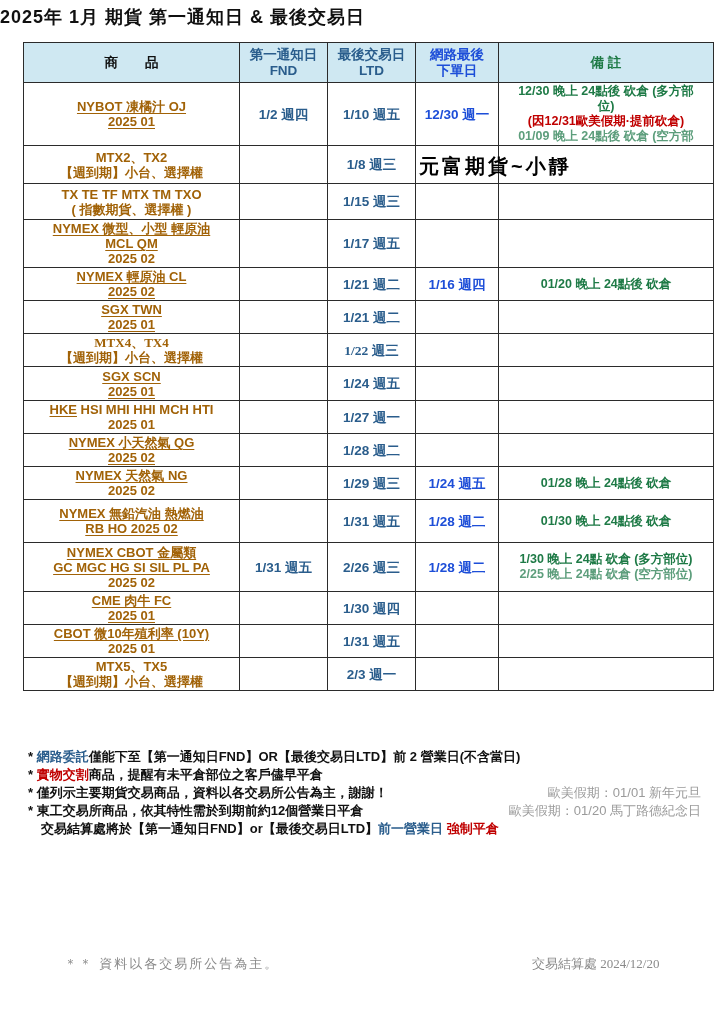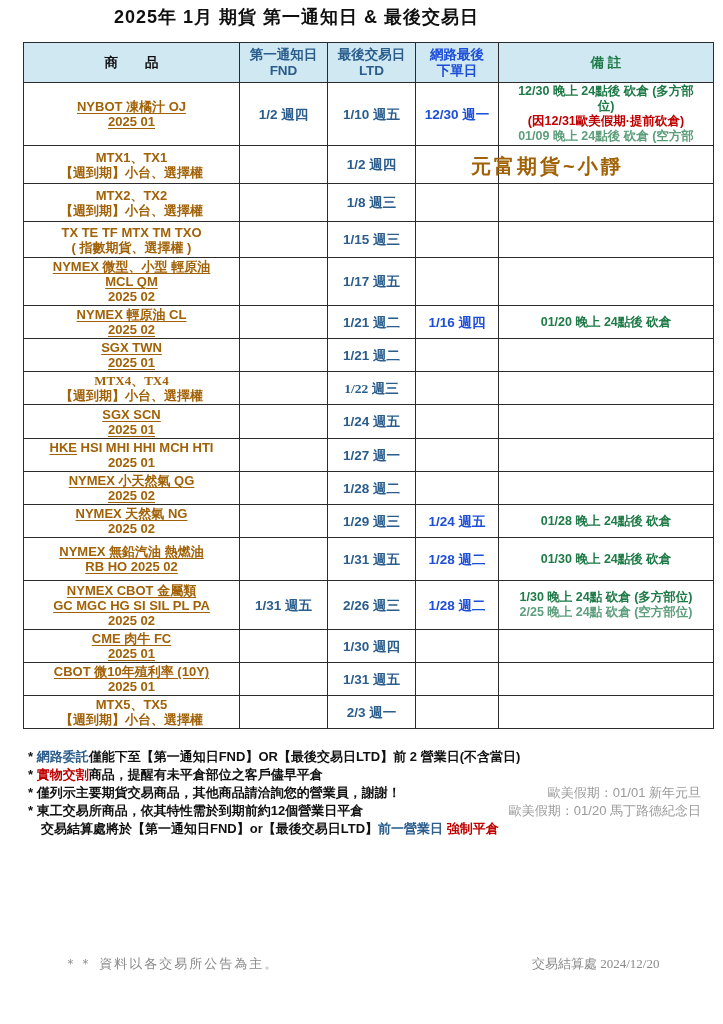--- a/index.html
+++ b/index.html
@@ -1,21 +1,21 @@
 <!DOCTYPE html>
 <html><head>
 <meta charset="utf-8">
 <style>
   html,body { margin:0; padding:0; background:#ffffff; }
   .page {
     position:relative; width:723px; height:1024px; background:#ffffff;
     font-family:"Liberation Sans","DejaVu Sans",sans-serif; overflow:hidden;
   }
   .title {
-    position:absolute; top:5px; left:0; width:593px; text-align:center;
+    position:absolute; top:5px; left:0; width:593px; text-align:left;
     font-size:18px; font-weight:bold; color:#101010; letter-spacing:1px;
   }
   table.sched {
     position:absolute; left:23px; top:42px; width:690px;
     border-collapse:collapse; table-layout:fixed;
   }
   table.sched th, table.sched td {
     border:1.6px solid #2b2b2b; padding:1px 2px; text-align:center;
     vertical-align:middle; overflow:hidden;
   }
@@ -25,22 +25,22 @@
   .c-green  { color:#1e7a46; }
   .c-green2 { color:#5d9e7c; }
   .c-red    { color:#c00000; }
   .c-black  { color:#101010; }
   .th-product { letter-spacing:0; }
   td.product { font-size:13px; font-weight:600; color:#a16207; line-height:15px; }
   td.product .u { text-decoration:underline; text-underline-offset:2px; }
   td.datecell { font-size:13.5px; font-weight:bold; line-height:15px; }
   td.remark { font-size:12.5px; font-weight:bold; line-height:15px; padding:1px 3px; }
   .watermark {
-    position:absolute; left:471px; top:153px; font-size:20px; font-weight:bold;
-    color:#a16207; letter-spacing:3px; white-space:nowrap;
+    position:absolute; left:419px; top:153px; font-size:20px; font-weight:bold;
+    color:#000000; letter-spacing:3px; white-space:nowrap;
   }
   .footnotes {
     position:absolute; left:28px; top:748px; font-size:13px; font-weight:bold;
     line-height:18px; color:#0d0d0d; white-space:nowrap;
   }
   .holidays {
     position:absolute; right:22px; top:784px; font-size:13px; color:#9a9a9a;
     line-height:18px; text-align:right; white-space:nowrap;
   }
   .bottom-note {
@@ -93,30 +93,20 @@
           <td class="datecell c-orange">12/30 週一</td>
           <td class="remark">
             <div class="c-green">12/30 晚上 24點後 砍倉 (多方部</div>
             <div class="c-green">位)</div>
             <div class="c-red">(因12/31歐美假期·提前砍倉)</div>
             <div class="c-green2">01/09 晚上 24點後 砍倉 (空方部</div>
           </td>
         </tr>
         <tr style="height: 38px;">
           <td class="product">
-            <div><span>MTX1、TX1</span></div>
-            <div><span>【週到期】小台、選擇權</span></div>
-          </td>
-          <td class="datecell c-blue"></td>
-          <td class="datecell c-blue">1/2 週四</td>
-          <td class="datecell c-orange"></td>
-          <td class="remark"></td>
-        </tr>
-        <tr style="height: 38px;">
-          <td class="product">
             <div><span>MTX2、TX2</span></div>
             <div><span>【週到期】小台、選擇權</span></div>
           </td>
           <td class="datecell c-blue"></td>
           <td class="datecell c-blue">1/8 週三</td>
           <td class="datecell c-orange"></td>
           <td class="remark"></td>
         </tr>
         <tr style="height: 36px;">
           <td class="product">
@@ -270,21 +260,21 @@
           <td class="remark"></td>
         </tr>
       </tbody>
   </table>
 
   <div class="watermark">元富期貨~小靜</div>
 
   <div class="footnotes" id="footnotes">
       <div><span class="c-black">* </span><span class="c-blue">網路委託</span><span class="c-black">僅能下至【第一通知日FND】OR【最後交易日LTD】前 2 營業日(不含當日)</span></div>
       <div><span class="c-black">* </span><span class="c-red">實物交割</span><span class="c-black">商品，提醒有未平倉部位之客戶儘早平倉</span></div>
-      <div><span class="c-black">* 僅列示主要期貨交易商品，其他商品請洽詢您的營業員，謝謝！</span></div>
+      <div><span class="c-black">* 僅列示主要期貨交易商品，資料以各交易所公告為主，謝謝！</span></div>
       <div><span class="c-black">* 東工交易所商品，依其特性需於到期前約12個營業日平倉</span></div>
       <div><span class="c-black">　交易結算處將於【第一通知日FND】or【最後交易日LTD】</span><span class="c-blue">前一營業日 </span><span class="c-red">強制平倉</span></div>
     </div>
 
   <div class="holidays" id="holidays">
       <div>歐美假期：01/01 新年元旦</div>
       <div>歐美假期：01/20 馬丁路德紀念日</div>
     </div>
 
   <div class="bottom-note bn-left">＊＊ 資料以各交易所公告為主。</div>

